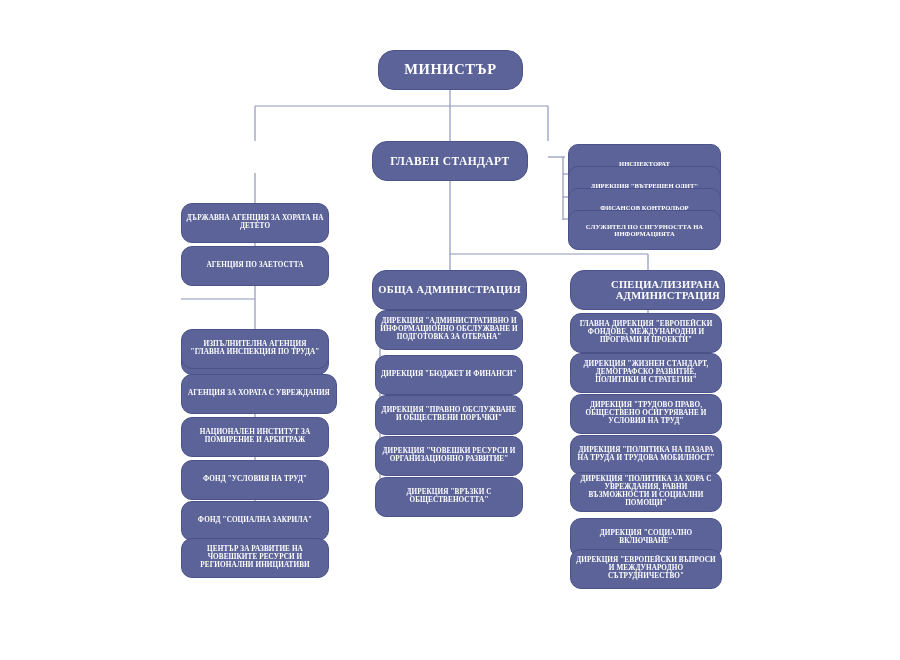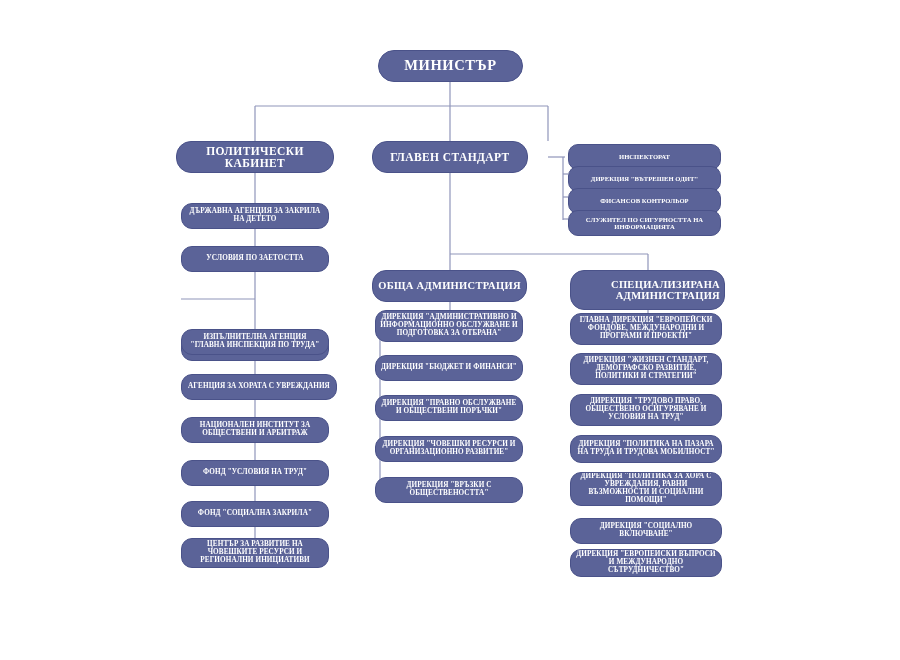--- a/index.html
+++ b/index.html
@@ -34,21 +34,21 @@
     color: #ffffff;
     border: 1px solid #4a5289;
     border-radius: 14px;
     display: flex;
     align-items: center;
     justify-content: center;
     text-align: center;
     font-weight: bold;
     letter-spacing: 0.2px;
     line-height: 1.08;
-    padding: 12px 4px;
+    padding: 19px 4px;
     overflow: hidden;
   }
   .node.top {
     background: #5b6398;
     border-radius: 16px;
     font-size: 14.5px;
     letter-spacing: 0.6px;
   }
   .node.lvl2 {
     font-size: 11.5px;
@@ -113,58 +113,55 @@
       <path d="M380 368 L380 368"></path>
 
       <path d="M648 310 L648 328"></path>
     </g>
   </svg>
 
   <div class="node top" style="left:378px; top:50px; width:145px; height:32px;">
     <span>МИНИСТЪР</span>
   </div>
 
-  <div class="node lvl2" style="left:176px; top:141px; width:158px; height:32px;">
-    <span>ПОЛИТИЧЕСКИ КАБИНЕТ</span>
-  </div>
 
   <div class="node lvl2" style="left:372px; top:141px; width:156px; height:32px;">
     <span>ГЛАВЕН СТАНДАРТ</span>
   </div>
 
   <div class="node tiny" style="left:568px; top:144px; width:153px; height:17px;">
     <span>ИНСПЕКТОРАТ</span>
   </div>
   <div class="node tiny" style="left:568px; top:166px; width:153px; height:17px;">
     <span>ДИРЕКЦИЯ "ВЪТРЕШЕН ОДИТ"</span>
   </div>
   <div class="node tiny" style="left:568px; top:188px; width:153px; height:17px;">
     <span>ФИСАНСОВ КОНТРОЛЬОР</span>
   </div>
   <div class="node tiny" style="left:568px; top:210px; width:153px; height:21px;">
     <span>СЛУЖИТЕЛ ПО СИГУРНОСТТА НА ИНФОРМАЦИЯТА</span>
   </div>
 
   <div class="node small" style="left:181px; top:203px; width:148px; height:25px;">
-    <span>ДЪРЖАВНА АГЕНЦИЯ ЗА ЗАКРИЛА НА ДЕТЕТО</span>
+    <span>ДЪРЖАВНА АГЕНЦИЯ ЗА ХОРАТА НА ДЕТЕТО</span>
   </div>
   <div class="node small" style="left:181px; top:246px; width:148px; height:23px;">
-    <span>УСЛОВИЯ ПО ЗАЕТОСТТА</span>
+    <span>АГЕНЦИЯ ПО ЗАЕТОСТТА</span>
   </div>
   <div class="node small" style="left:181px; top:287px; width:148px; height:25px;margin-top:48px;">
     <span>АГЕНЦИЯ ЗА СОЦИАЛНО ПОДПОМАГАНЕ</span>
   </div>
   <div class="node small" style="left:181px; top:329px; width:148px; height:25px;">
     <span>ИЗПЪЛНИТЕЛНА АГЕНЦИЯ "ГЛАВНА ИНСПЕКЦИЯ ПО ТРУДА"</span>
   </div>
   <div class="node small" style="left:181px; top:374px; width:156px; height:25px;">
     <span>АГЕНЦИЯ ЗА ХОРАТА С УВРЕЖДАНИЯ</span>
   </div>
   <div class="node small" style="left:181px; top:417px; width:148px; height:25px;">
-    <span>НАЦИОНАЛЕН ИНСТИТУТ ЗА ОБЩЕСТВЕНИ И АРБИТРАЖ</span>
+    <span>НАЦИОНАЛЕН ИНСТИТУТ ЗА ПОМИРЕНИЕ И АРБИТРАЖ</span>
   </div>
   <div class="node small" style="left:181px; top:460px; width:148px; height:23px;">
     <span>ФОНД "УСЛОВИЯ НА ТРУД"</span>
   </div>
   <div class="node small" style="left:181px; top:501px; width:148px; height:23px;">
     <span>ФОНД "СОЦИАЛНА ЗАКРИЛА"</span>
   </div>
   <div class="node small" style="left:181px; top:538px; width:148px; height:30px;">
     <span>ЦЕНТЪР ЗА РАЗВИТИЕ НА ЧОВЕШКИТЕ РЕСУРСИ И РЕГИОНАЛНИ ИНИЦИАТИВИ</span>
   </div>

